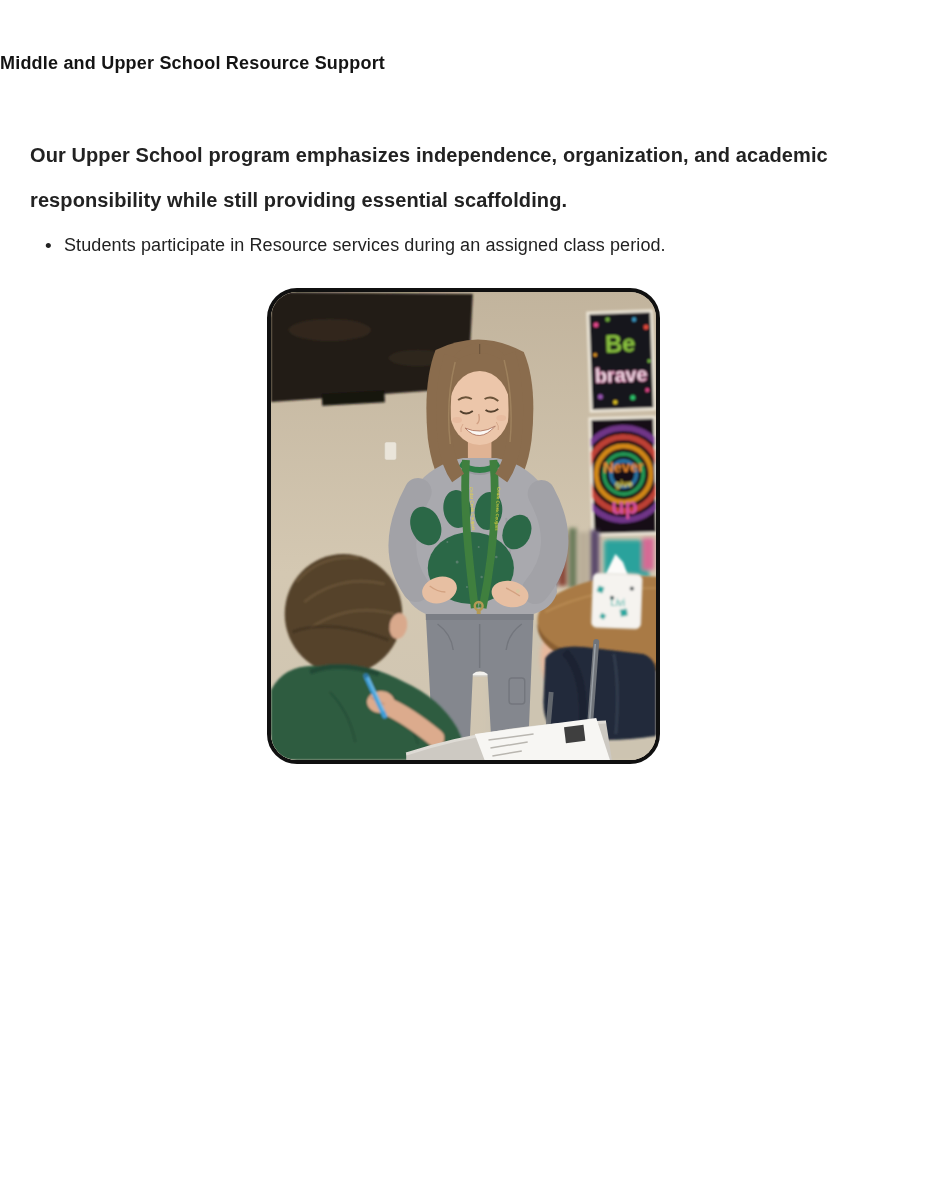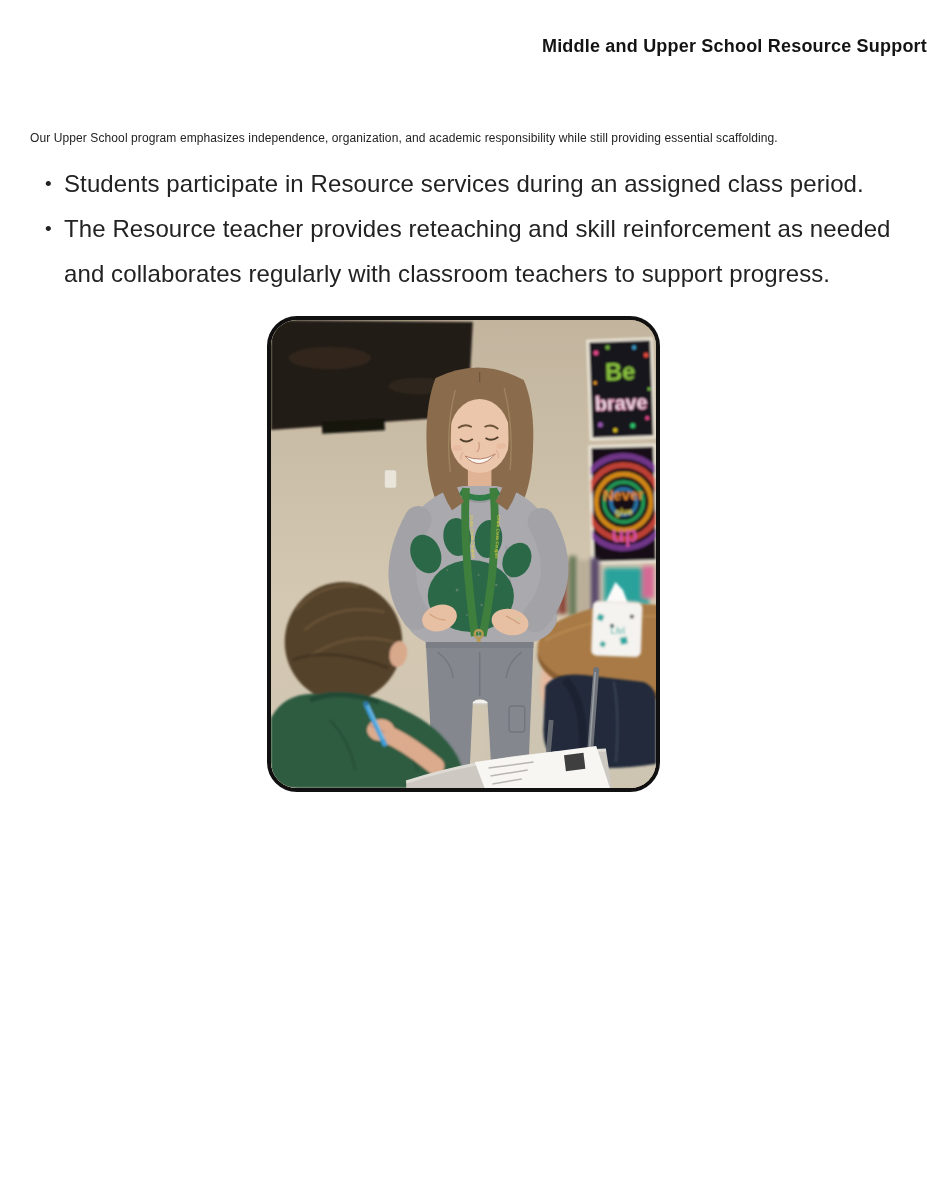--- a/index.html
+++ b/index.html
@@ -5,40 +5,41 @@
   * { margin: 0; padding: 0; box-sizing: border-box; }
   html, body { background: #ffffff; }
   body {
     width: 927px; height: 1200px;
     overflow: hidden;
     font-family: "Liberation Sans", sans-serif;
     color: #222222;
     position: relative;
   }
   .page-title {
-    margin-top: 34px;
-    text-align: right;
+    margin-top: 51px;
+    text-align: left;
     font-size: 18px;
     line-height: 24px;
     font-weight: bold;
     color: #141414;
     letter-spacing: 0.2px;
   }
   .content { padding: 0 30px; }
   .intro {
     margin-top: 58px;
-    font-size: 12px;
+    font-size: 20px;
     line-height: 45px;
     letter-spacing: 0.1px;
+    font-weight: bold;
   }
   ul.points {
     margin: 0;
     padding-left: 34px;
     list-style: none;
-    font-size: 24px;
+    font-size: 18px;
     line-height: 45px;
     letter-spacing: 0.1px;
   }
   ul.points li { position: relative; }
   ul.points li::before {
     content: "\2022";
     position: absolute;
     left: -19px;
     top: 0;
     font-size: 19px;
@@ -56,21 +57,20 @@
 </style>
 </head>
 <body>
 
 <h1 class="page-title">Middle and Upper School Resource Support</h1>
 
 <div class="content">
   <p class="intro">Our Upper School program emphasizes independence, organization, and academic responsibility while still providing essential scaffolding.</p>
   <ul class="points">
     <li>Students participate in Resource services during an assigned class period.</li>
-    <li>The Resource teacher provides reteaching and skill reinforcement as needed and collaborates regularly with classroom teachers to support progress.</li>
   </ul>
 </div>
 
 <div class="photo-frame">
   <svg viewBox="0 0 393 468" preserveAspectRatio="none">
     <defs>
       <linearGradient id="wallGrad" x1="0" y1="0" x2="0" y2="1">
         <stop offset="0" stop-color="#c2b49d"></stop>
         <stop offset="0.6" stop-color="#d4c8b2"></stop>
         <stop offset="1" stop-color="#cfc5b2"></stop>

